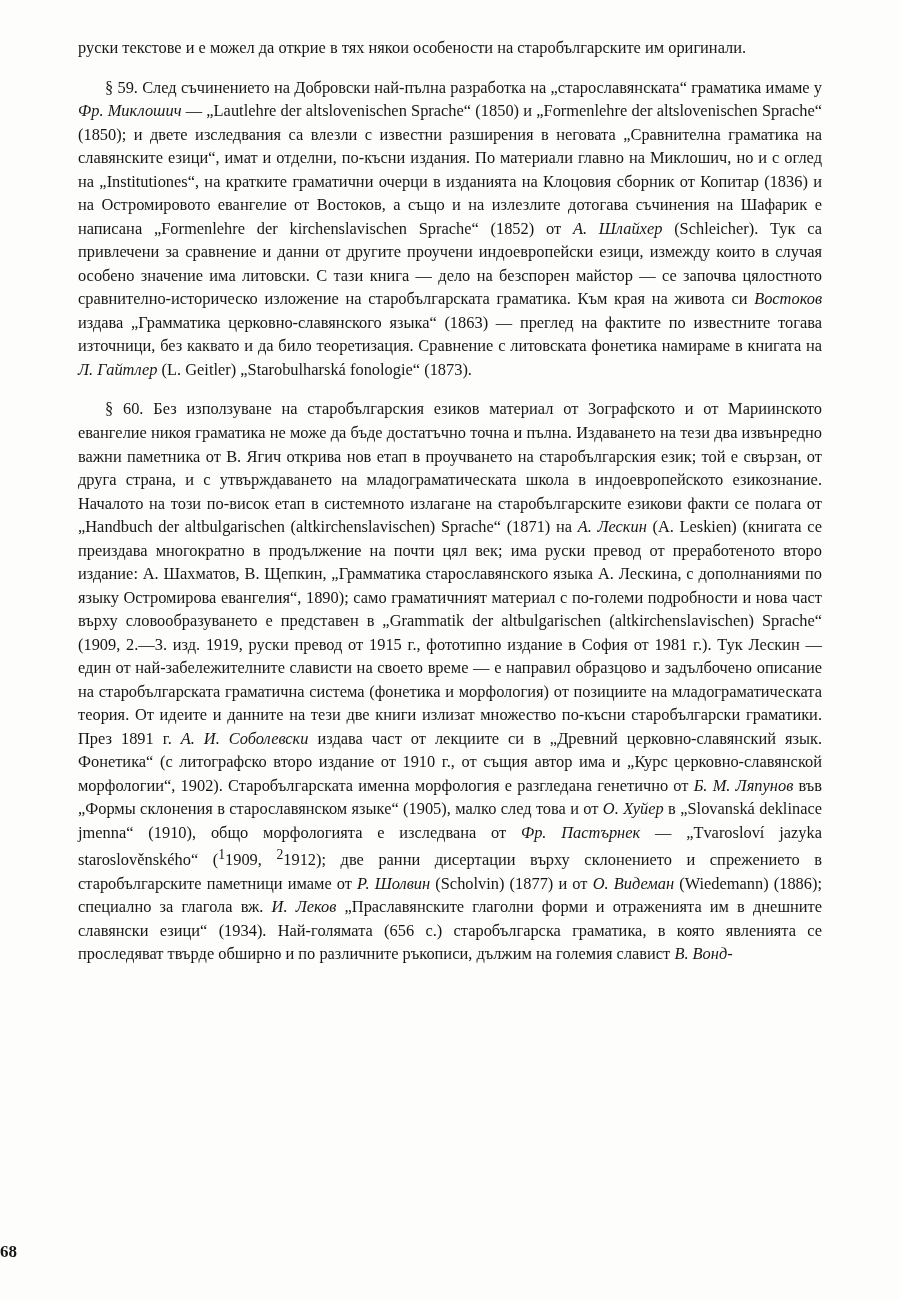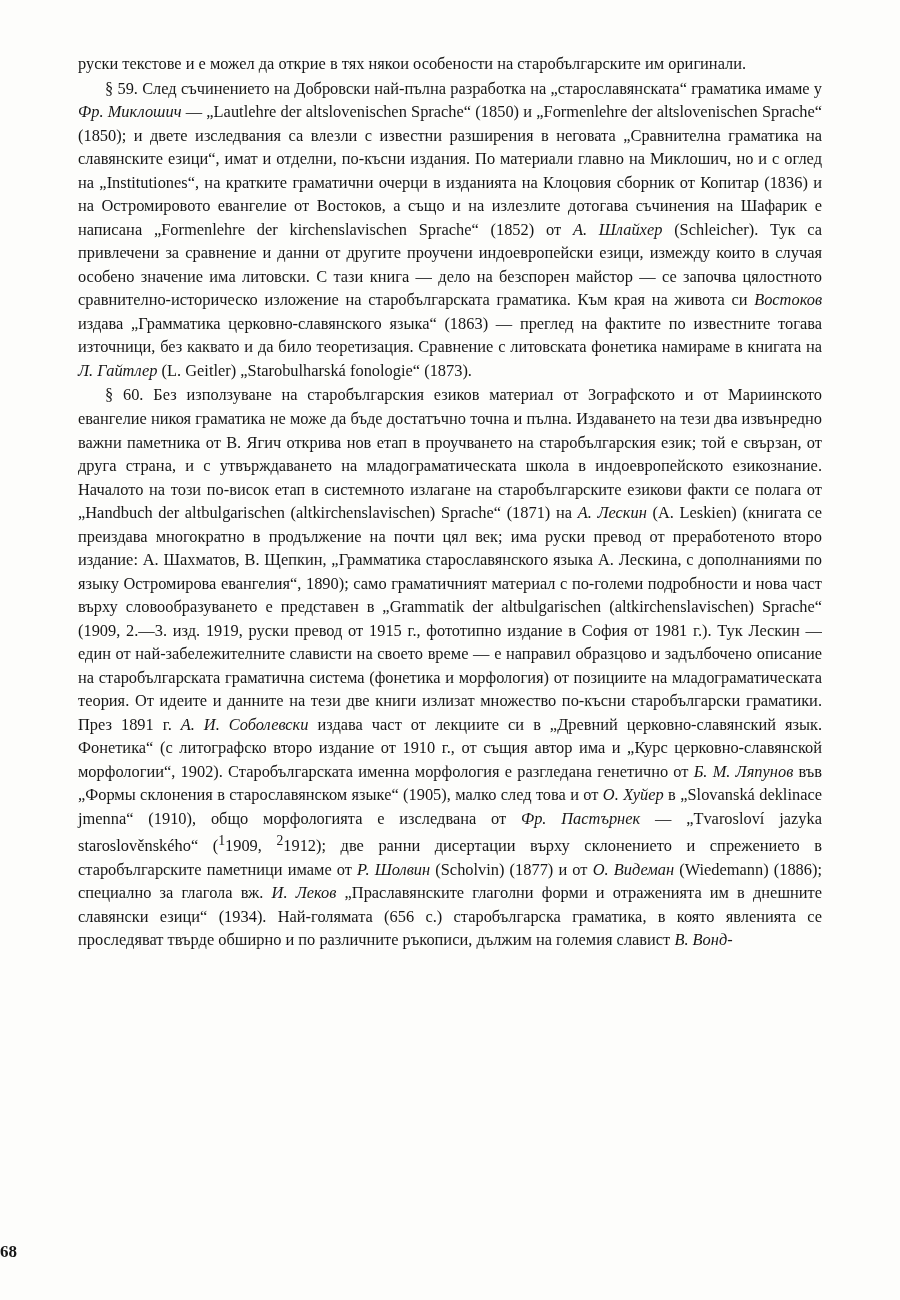--- a/index.html
+++ b/index.html
@@ -11,36 +11,36 @@
     height: 1300px;
     background: #ffffff;
     font-family: "Liberation Serif", serif;
     color: #161616;
   }
   .page {
     position: relative;
     width: 900px;
     height: 1300px;
     box-sizing: border-box;
-    padding: 52px 78px 40px 78px;
+    padding: 36px 78px 40px 78px;
     background: #fdfdfb;
   }
   .textblock {
     font-size: 16.4px;
     line-height: 1.435;
     text-align: justify;
     text-justify: inter-word;
     hyphens: manual;
   }
   .para {
     margin: 0;
     text-indent: 0;
   }
   .para + .para {
-    margin-top: 1px;
+    margin-top: 16px;
   }
   .indent {
     text-indent: 27px;
   }
   .it {
     font-style: italic;
   }
   .pagenum {
     position: absolute;
     left: 0;

